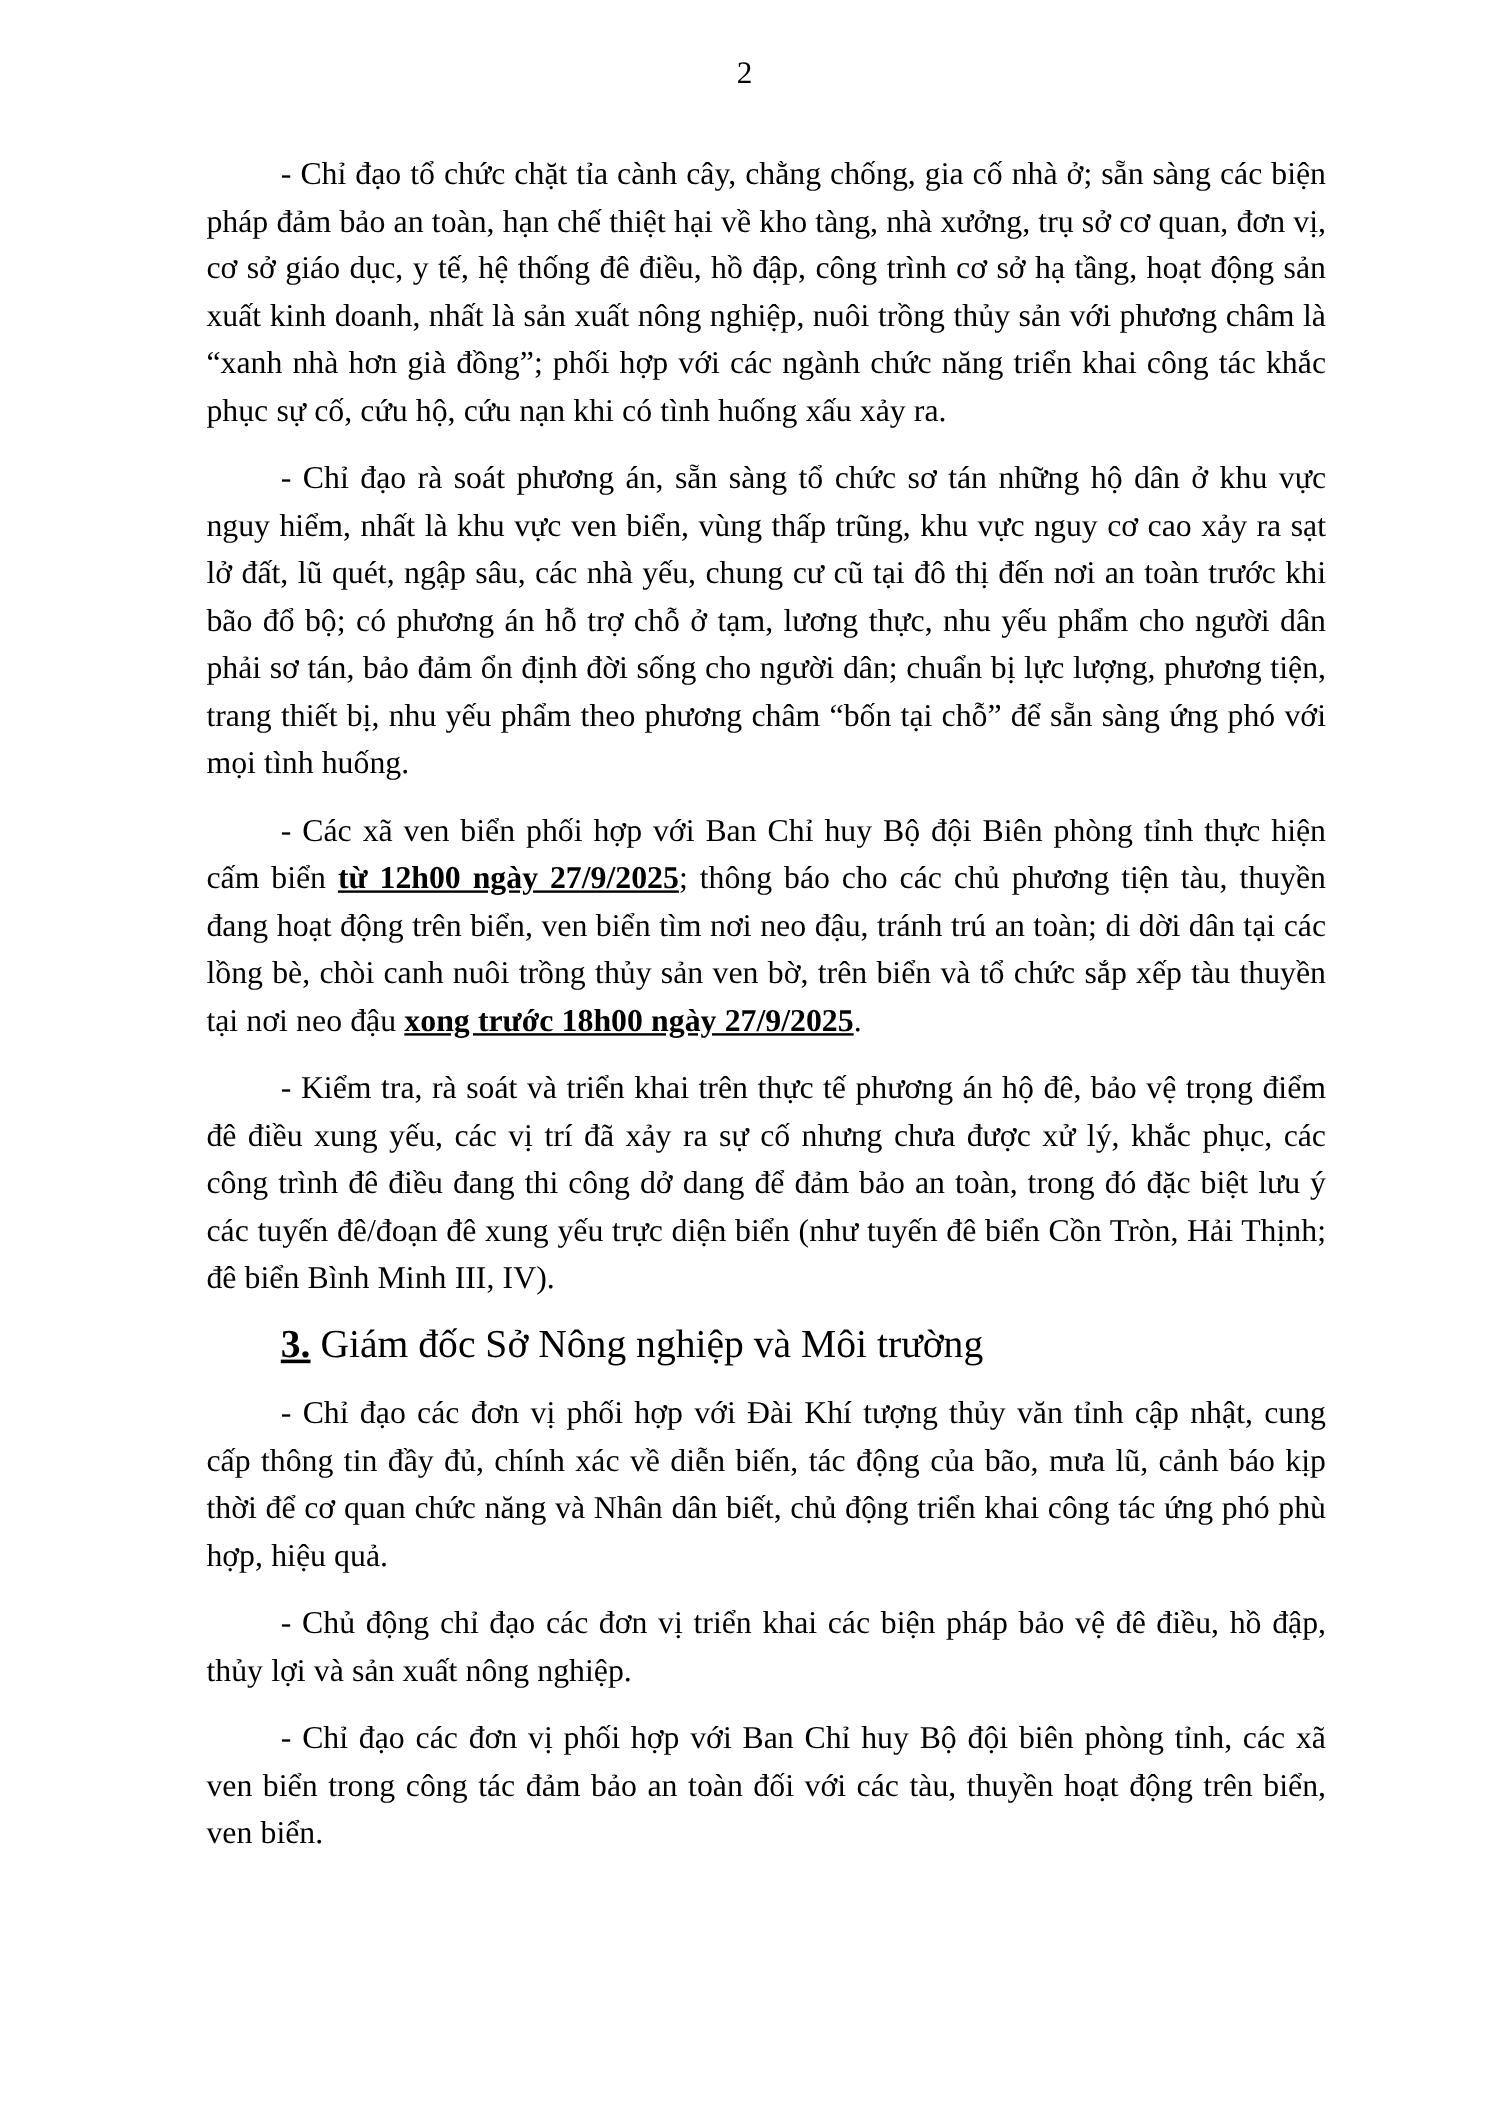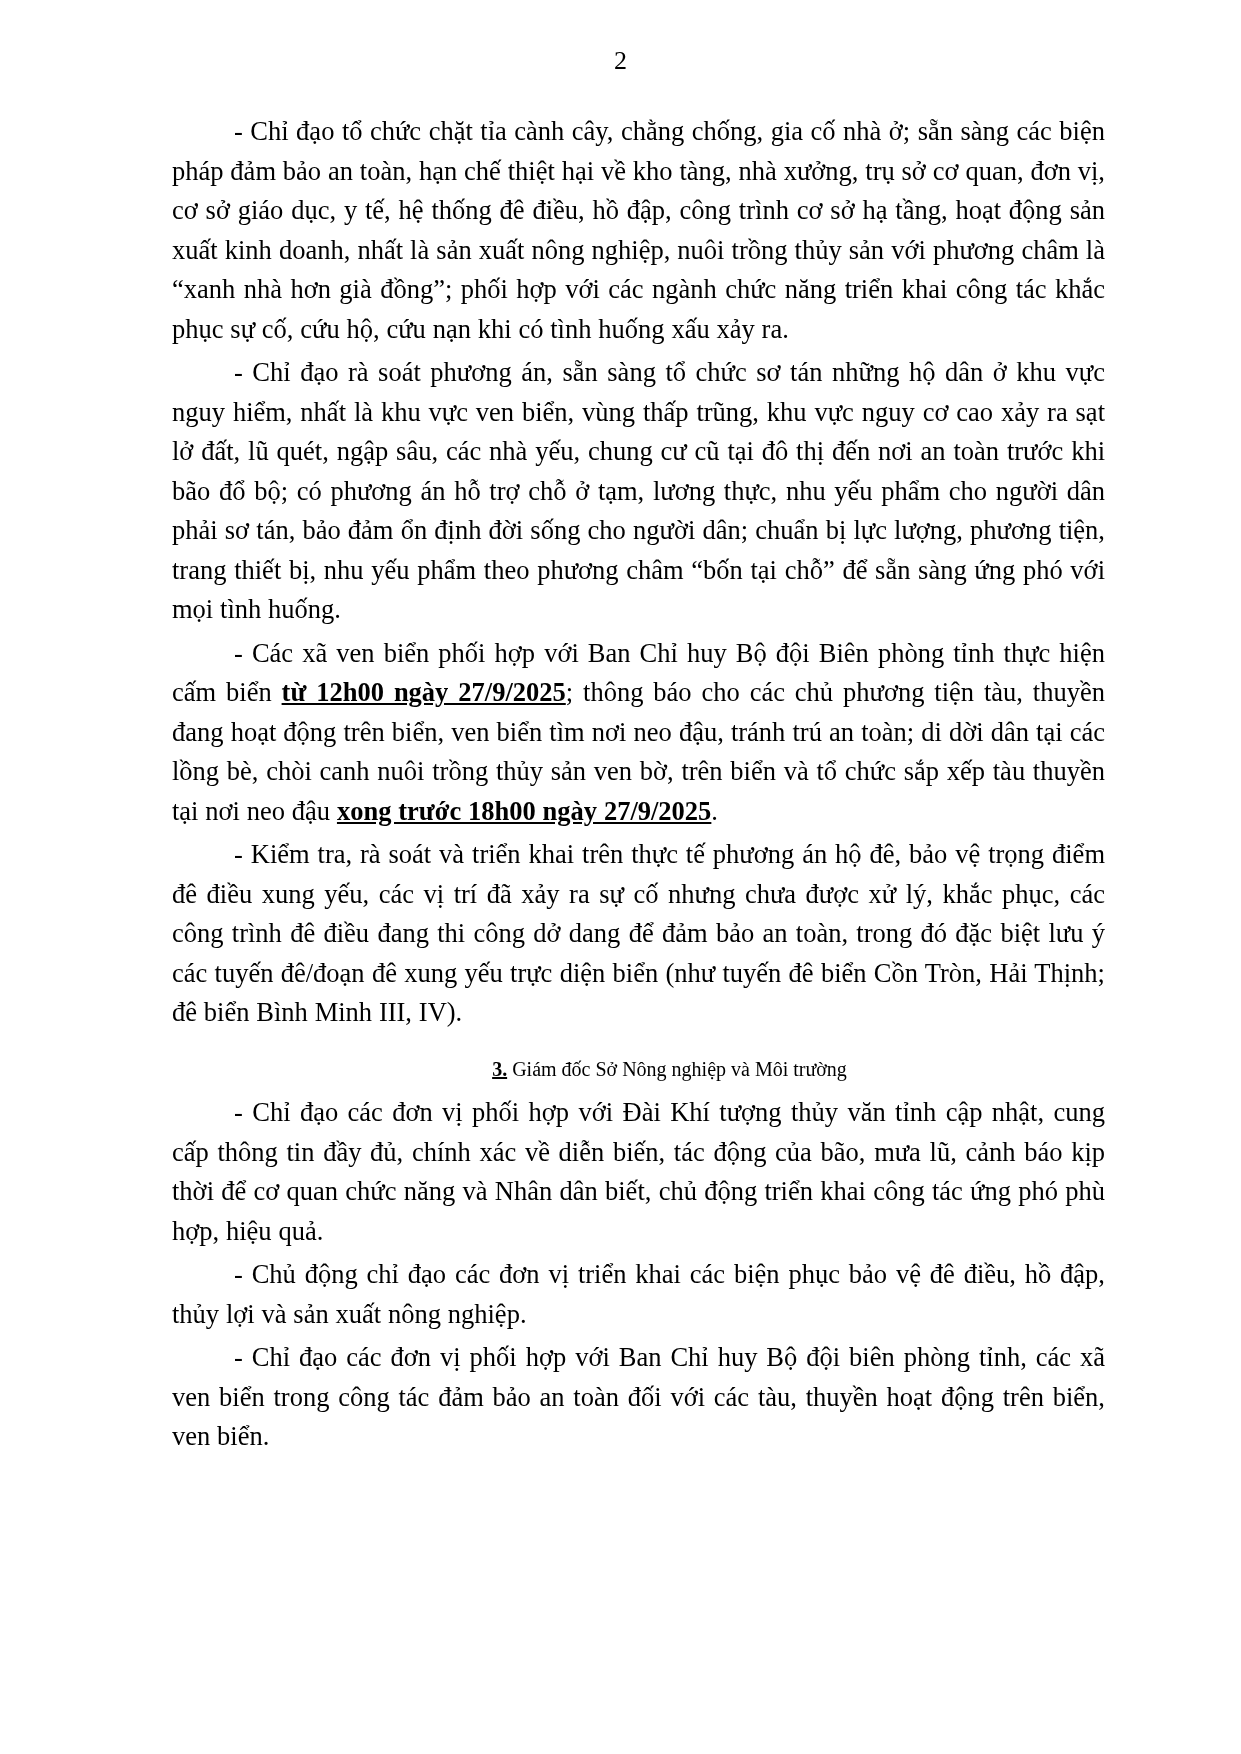--- a/index.html
+++ b/index.html
@@ -40,45 +40,45 @@
     line-height: 39.5px;
     text-align: justify;
     text-justify: inter-word;
     text-indent: 0;
     word-spacing: 0.2px;
   }
   p.para.indent {
     text-indent: 62px;
   }
   p.para.spaced {
-    margin-top: 4px;
+    margin-top: 17px;
   }
   b, .bold {
     font-weight: bold;
     text-decoration: underline;
   }
   .heading {
     margin: 17px 0 3px 0;
-    font-size: 20px;
+    font-size: 33px;
     line-height: 39.5px;
     text-indent: 62px;
-    text-align: center;
+    text-align: left;
   }
 </style>
 </head>
 <body>
 
 <div class="page">
 
   <div class="page-number">2</div>
 
   <div class="content" id="content-body">
       <p class="para indent spaced" id="para-2"><span>- Chỉ đạo tổ chức chặt tỉa cành cây, chằng chống, gia cố nhà ở; sẵn sàng các biện pháp đảm bảo an toàn, hạn chế thiệt hại về kho tàng, nhà xưởng, trụ sở cơ quan, đơn vị, cơ sở giáo dục, y tế, hệ thống đê điều, hồ đập, công trình cơ sở hạ tầng, hoạt động sản xuất kinh doanh, nhất là sản xuất nông nghiệp, nuôi trồng thủy sản với phương châm là “xanh nhà hơn già đồng”; phối hợp với các ngành chức năng triển khai công tác khắc phục sự cố, cứu hộ, cứu nạn khi có tình huống xấu xảy ra.</span></p>
       <p class="para indent spaced" id="para-3"><span>- Chỉ đạo rà soát phương án, sẵn sàng tổ chức sơ tán những hộ dân ở khu vực nguy hiểm, nhất là khu vực ven biển, vùng thấp trũng, khu vực nguy cơ cao xảy ra sạt lở đất, lũ quét, ngập sâu, các nhà yếu, chung cư cũ tại đô thị đến nơi an toàn trước khi bão đổ bộ; có phương án hỗ trợ chỗ ở tạm, lương thực, nhu yếu phẩm cho người dân phải sơ tán, bảo đảm ổn định đời sống cho người dân; chuẩn bị lực lượng, phương tiện, trang thiết bị, nhu yếu phẩm theo phương châm “bốn tại chỗ” để sẵn sàng ứng phó với mọi tình huống.</span></p>
       <p class="para indent spaced" id="para-4"><span>- Các xã ven biển phối hợp với Ban Chỉ huy Bộ đội Biên phòng tỉnh thực hiện cấm biển </span><b>từ 12h00 ngày 27/9/2025</b><span>; thông báo cho các chủ phương tiện tàu, thuyền đang hoạt động trên biển, ven biển tìm nơi neo đậu, tránh trú an toàn; di dời dân tại các lồng bè, chòi canh nuôi trồng thủy sản ven bờ, trên biển và tổ chức sắp xếp tàu thuyền tại nơi neo đậu </span><b>xong trước 18h00 ngày 27/9/2025</b><span>.</span></p>
       <p class="para indent spaced" id="para-5"><span>- Kiểm tra, rà soát và triển khai trên thực tế phương án hộ đê, bảo vệ trọng điểm đê điều xung yếu, các vị trí đã xảy ra sự cố nhưng chưa được xử lý, khắc phục, các công trình đê điều đang thi công dở dang để đảm bảo an toàn, trong đó đặc biệt lưu ý các tuyến đê/đoạn đê xung yếu trực diện biển (như tuyến đê biển Cồn Tròn, Hải Thịnh; đê biển Bình Minh III, IV).</span></p>
       <p class="heading" id="heading-3"><b>3.</b><span> Giám đốc Sở Nông nghiệp và Môi trường</span></p>
       <p class="para indent spaced" id="para-7"><span>- Chỉ đạo các đơn vị phối hợp với Đài Khí tượng thủy văn tỉnh cập nhật, cung cấp thông tin đầy đủ, chính xác về diễn biến, tác động của bão, mưa lũ, cảnh báo kịp thời để cơ quan chức năng và Nhân dân biết, chủ động triển khai công tác ứng phó phù hợp, hiệu quả.</span></p>
-      <p class="para indent spaced" id="para-8"><span>- Chủ động chỉ đạo các đơn vị triển khai các biện phục bảo vệ đê điều, hồ đập, thủy lợi và sản xuất nông nghiệp.</span></p>
+      <p class="para indent spaced" id="para-8"><span>- Chủ động chỉ đạo các đơn vị triển khai các biện pháp bảo vệ đê điều, hồ đập, thủy lợi và sản xuất nông nghiệp.</span></p>
       <p class="para indent spaced" id="para-9"><span>- Chỉ đạo các đơn vị phối hợp với Ban Chỉ huy Bộ đội biên phòng tỉnh, các xã ven biển trong công tác đảm bảo an toàn đối với các tàu, thuyền hoạt động trên biển, ven biển.</span></p>
     </div>
 
 </div>
 
 </body></html>

